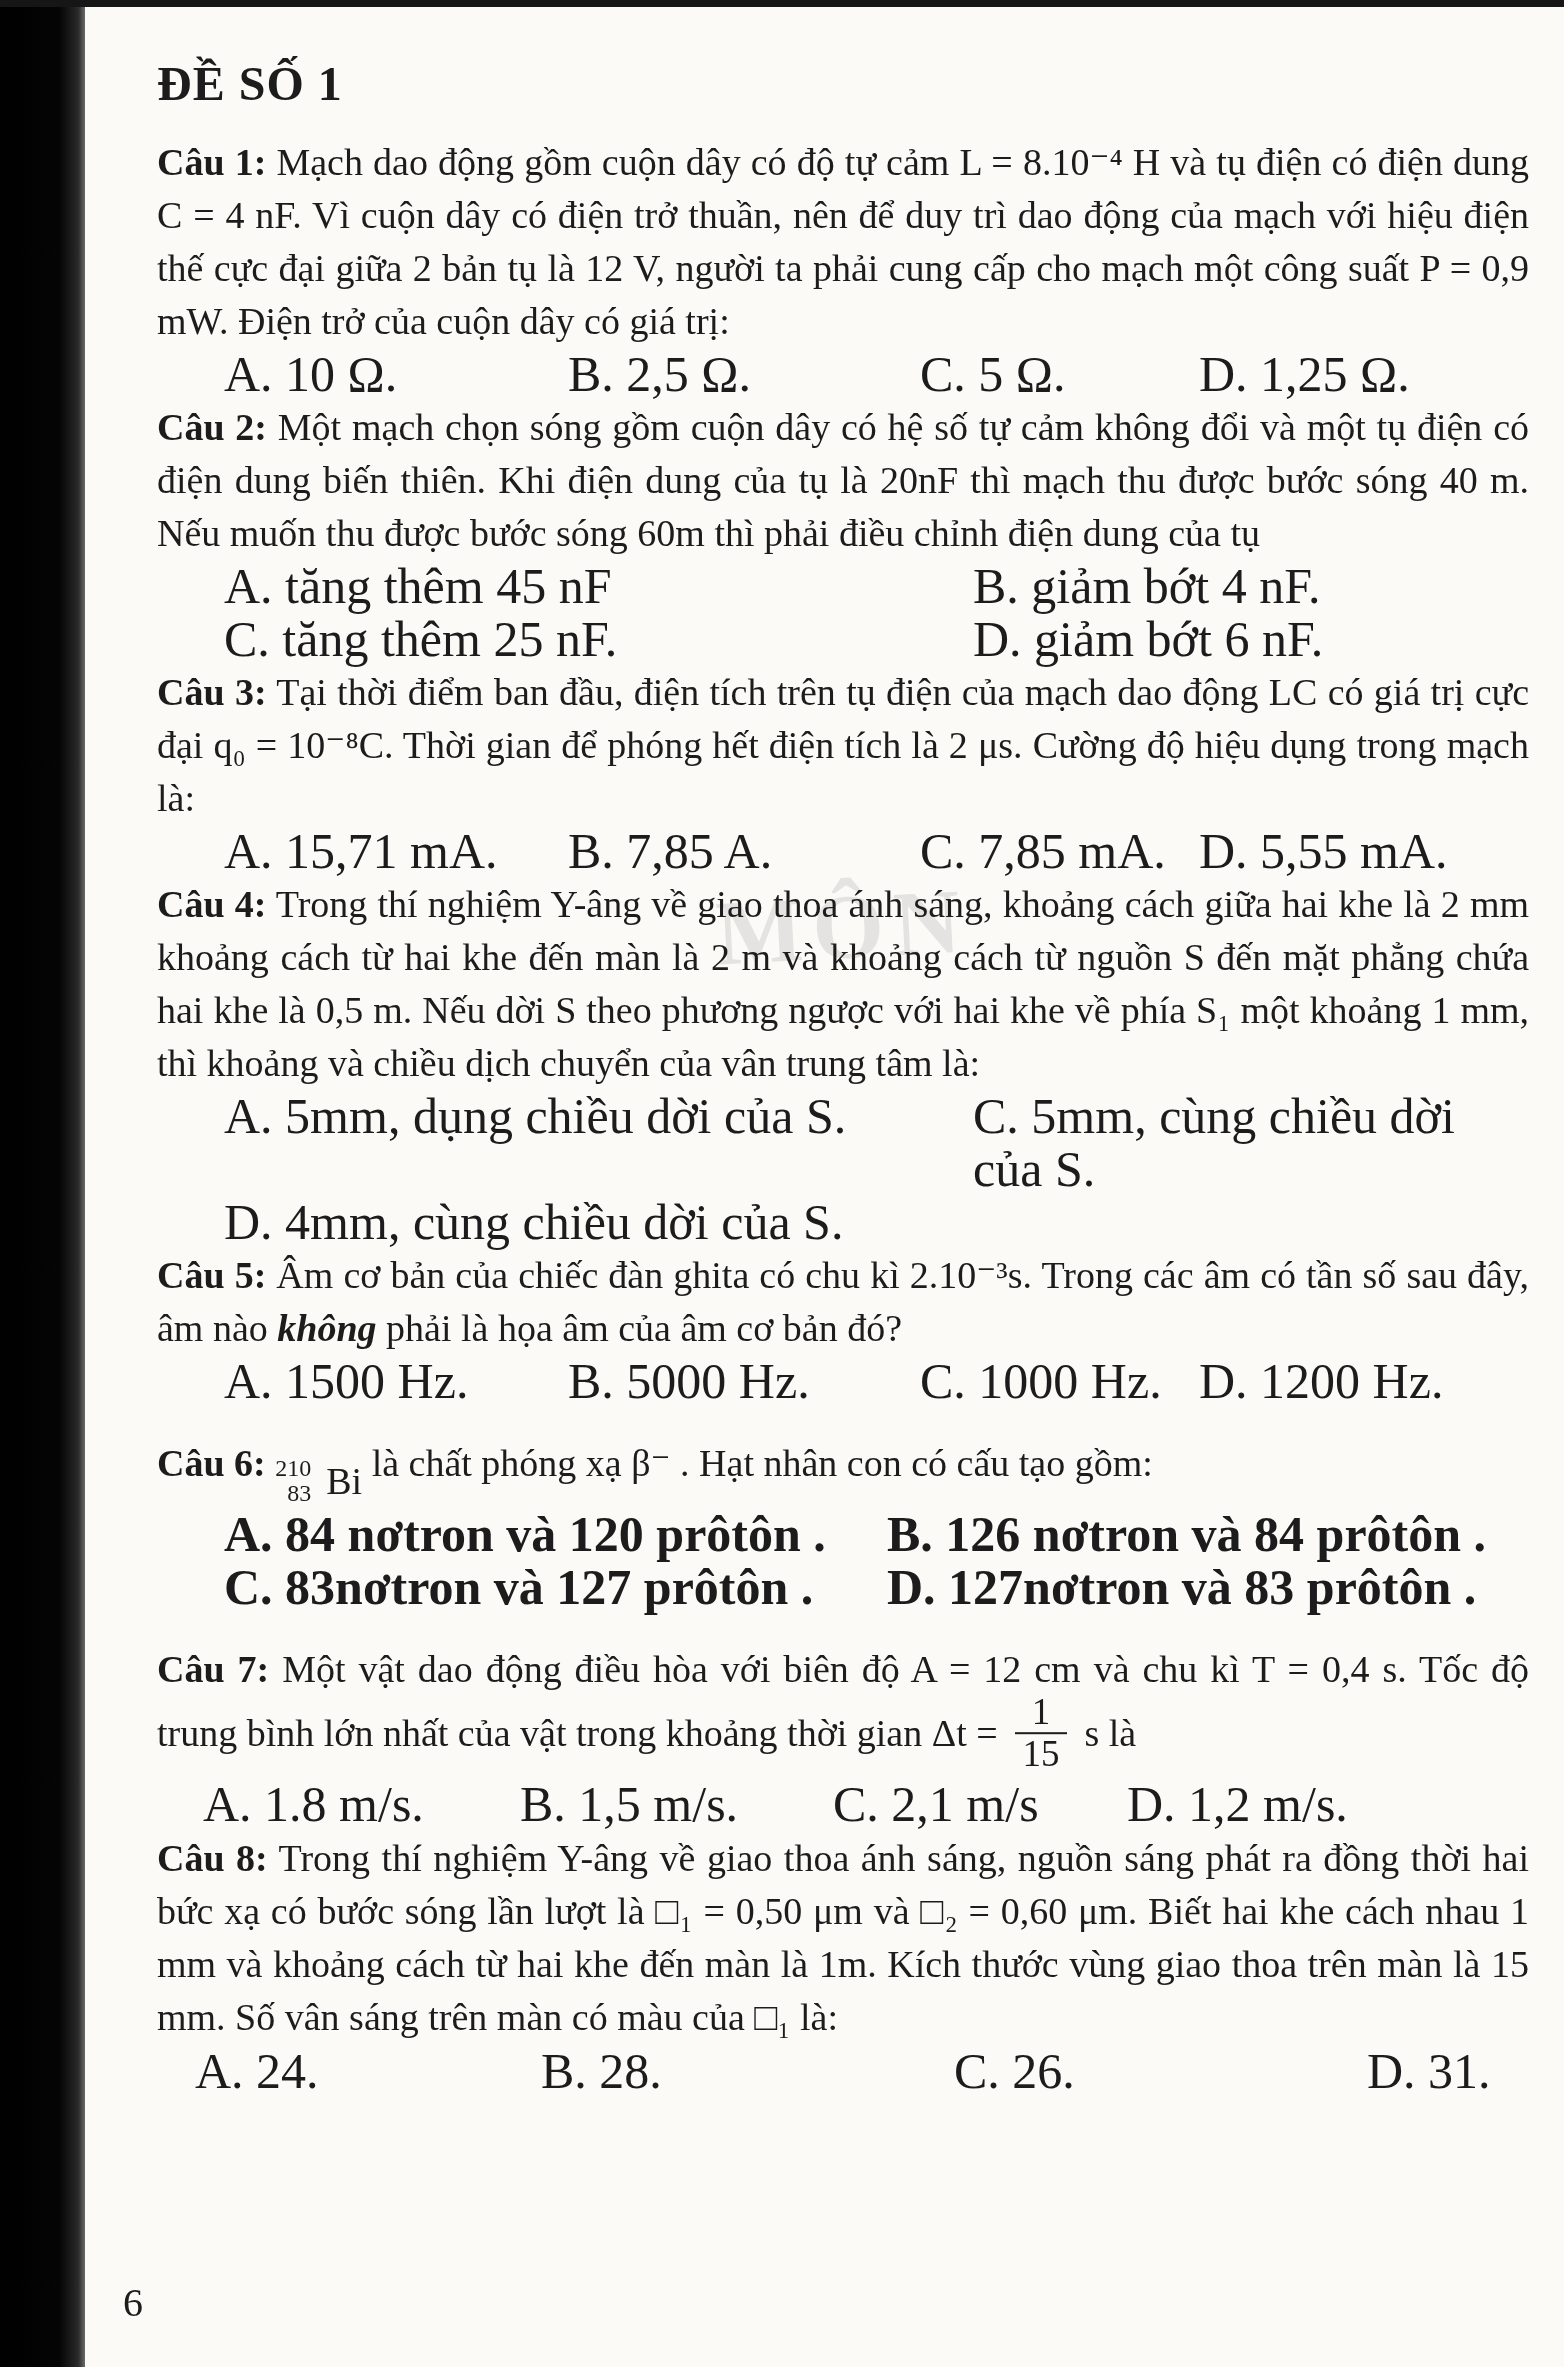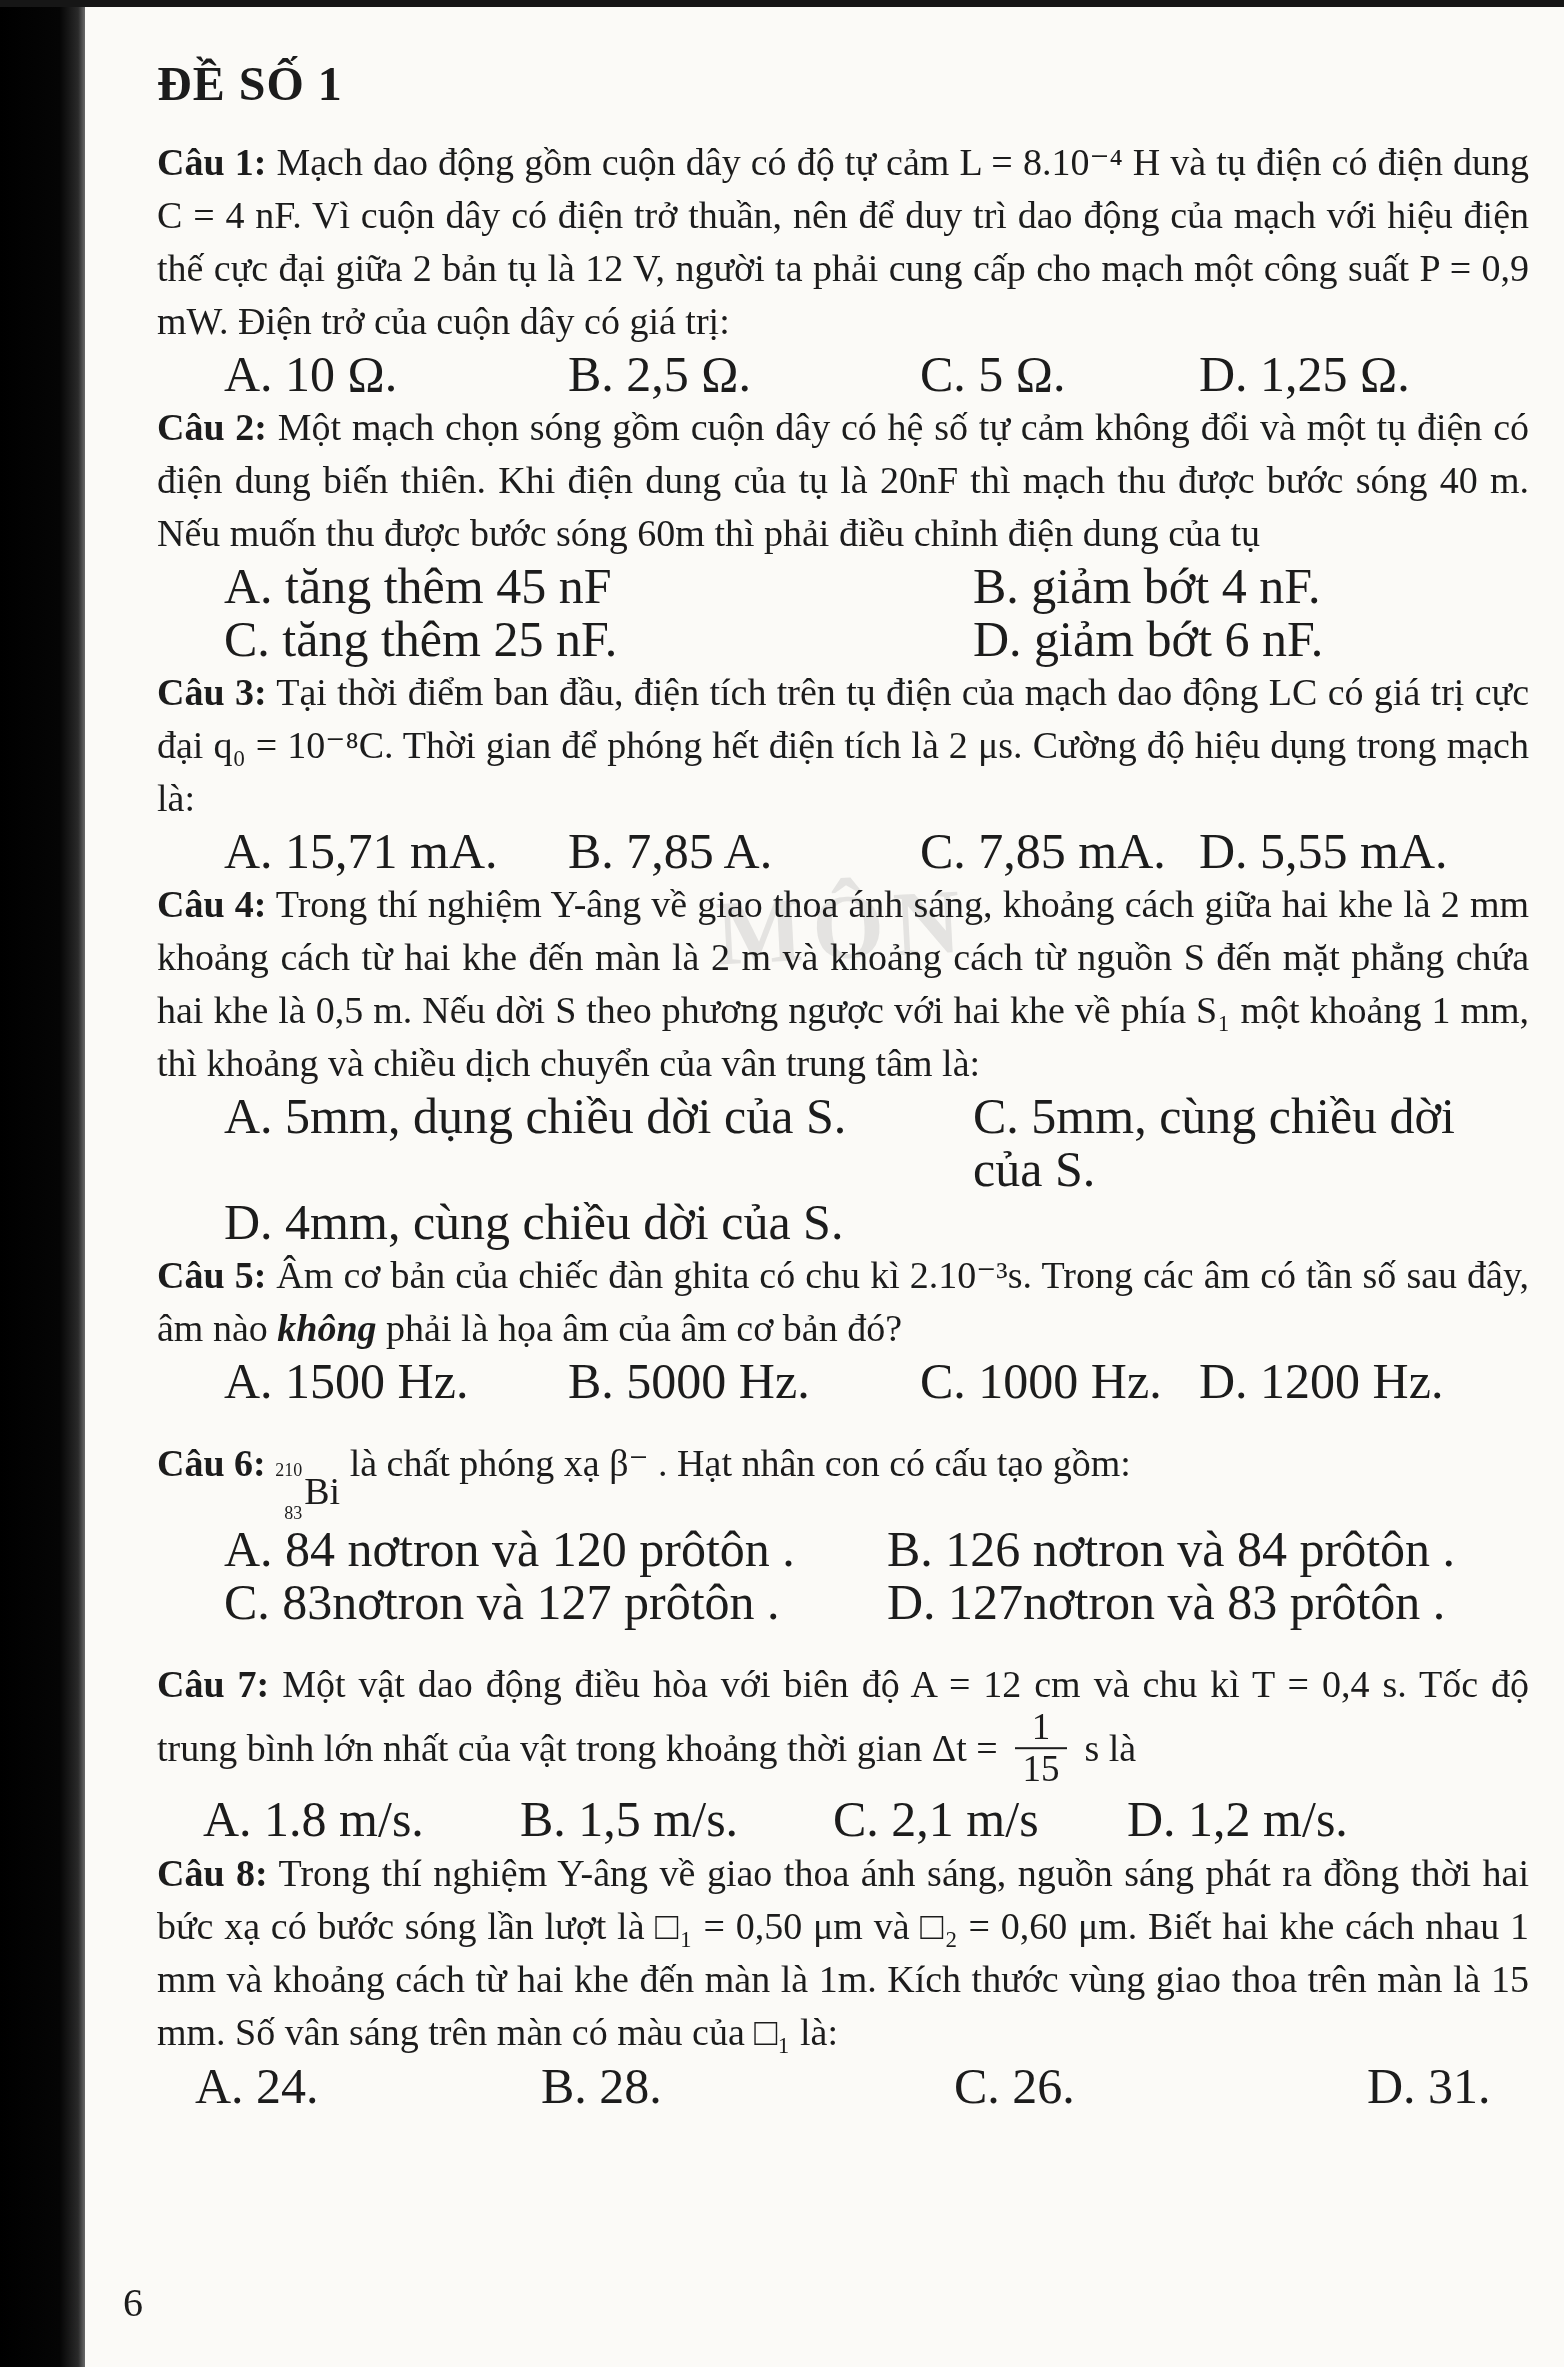--- a/index.html
+++ b/index.html
@@ -45,40 +45,40 @@
     text-align:justify;
   }
   .qlabel { font-weight:bold; }
   .bi { font-weight:bold; font-style:italic; }
 
   .opts { font-size:50px; line-height:53px; }
   .opts4  { display:grid; grid-template-columns:344px 352px 279px auto; padding-left:67px; }
   .opts4b { display:grid; grid-template-columns:317px 313px 294px auto; padding-left:46px; }
   .opts4w { display:grid; grid-template-columns:346px 413px 413px auto; padding-left:38px; }
   .opts2  { display:grid; grid-template-columns:749px auto; padding-left:67px; }
-  .opts2n { grid-template-columns:663px auto; }
+  .opts2n { grid-template-columns:663px auto;font-weight:bold; }
 
   .mt-lg { margin-top:29px; }
   .mt-md { margin-top:1px; }
 
   .frac {
     display:inline-flex; flex-direction:column;
     vertical-align:middle;
     text-align:center; line-height:1.08;
     font-size:37px;
     margin:0 7.7px;
     transform:translateY(-3.8px);
   }
   .frac-den { border-top:2.9px solid #1c1c1c; padding:0 7.7px; }
 
   .nuclide { display:inline-flex; align-items:center; }
   .nuc-stack {
     display:inline-flex; flex-direction:column;
-    font-size:18px; line-height:1.05;
-    text-align:right; margin-right:2px;gap:24px;
+    font-size:24px; line-height:1.05;
+    text-align:right; margin-right:15px;
   }
 
   .page-number {
     position:absolute; left:123px; top:2279px;
     font-size:40px;
   }
 </style>
 </head>
 <body>
 

